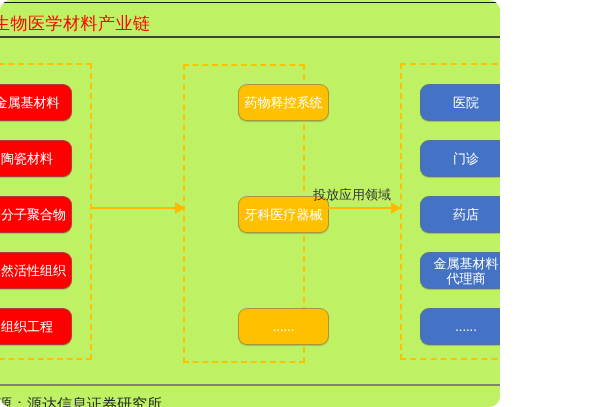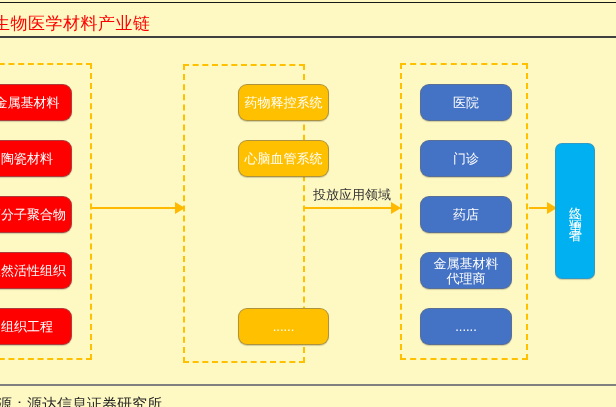--- a/index.html
+++ b/index.html
@@ -1,18 +1,18 @@
 <!DOCTYPE html>
 <html><head>
 <meta charset="utf-8">
 <style>
   html,body{margin:0;padding:0;background:#fff;}
   #canvas{
-    position:relative;width:616px;height:407px;background:#fef9c3;
-    overflow:hidden;font-family:"Liberation Sans",sans-serif;
+    position:relative;width:500px;height:407px;background:#bef264;
+    overflow:hidden;font-family:"Liberation Sans",sans-serif;border-radius:11px;
   }
   .hline{position:absolute;left:0;width:616px;}
   #top-rule{top:2px;height:1px;background:#1a1a1a;}
   #title-rule{top:36px;height:2px;background:#404040;}
   #bottom-rule{top:384px;height:2px;background:#808080;}
   #diagram-title{
     position:absolute;left:-7px;top:12px;font-size:17px;color:#ff0000;
     white-space:nowrap;letter-spacing:0.5px;
   }
   #source-note{
@@ -69,21 +69,21 @@
   <div class="box red r0">金属基材料</div>
   <div class="box red r1">陶瓷材料</div>
   <div class="box red r2">高分子聚合物</div>
   <div class="box red r3">天然活性组织</div>
   <div class="box red r4">组织工程</div>
 
   <div class="arrow-line" style="left:92px;width:84px;"></div>
   <div class="arrow-head" style="left:175px;"></div>
 
   <div class="box gold r0">药物释控系统</div>
-  <div class="box gold r1">心脑血管系统</div>
+  <div class="box gold r2">牙科医疗器械</div>
   <div class="box gold r4">......</div>
 
   <div class="arrow-label" style="left:303px;width:98px;">投放应用领域</div>
   <div class="arrow-line" style="left:305px;width:87px;"></div>
   <div class="arrow-head" style="left:391px;"></div>
 
   <div class="box blue r0">医院</div>
   <div class="box blue r1">门诊</div>
   <div class="box blue r2">药店</div>
   <div class="box blue r3">金属基材料

